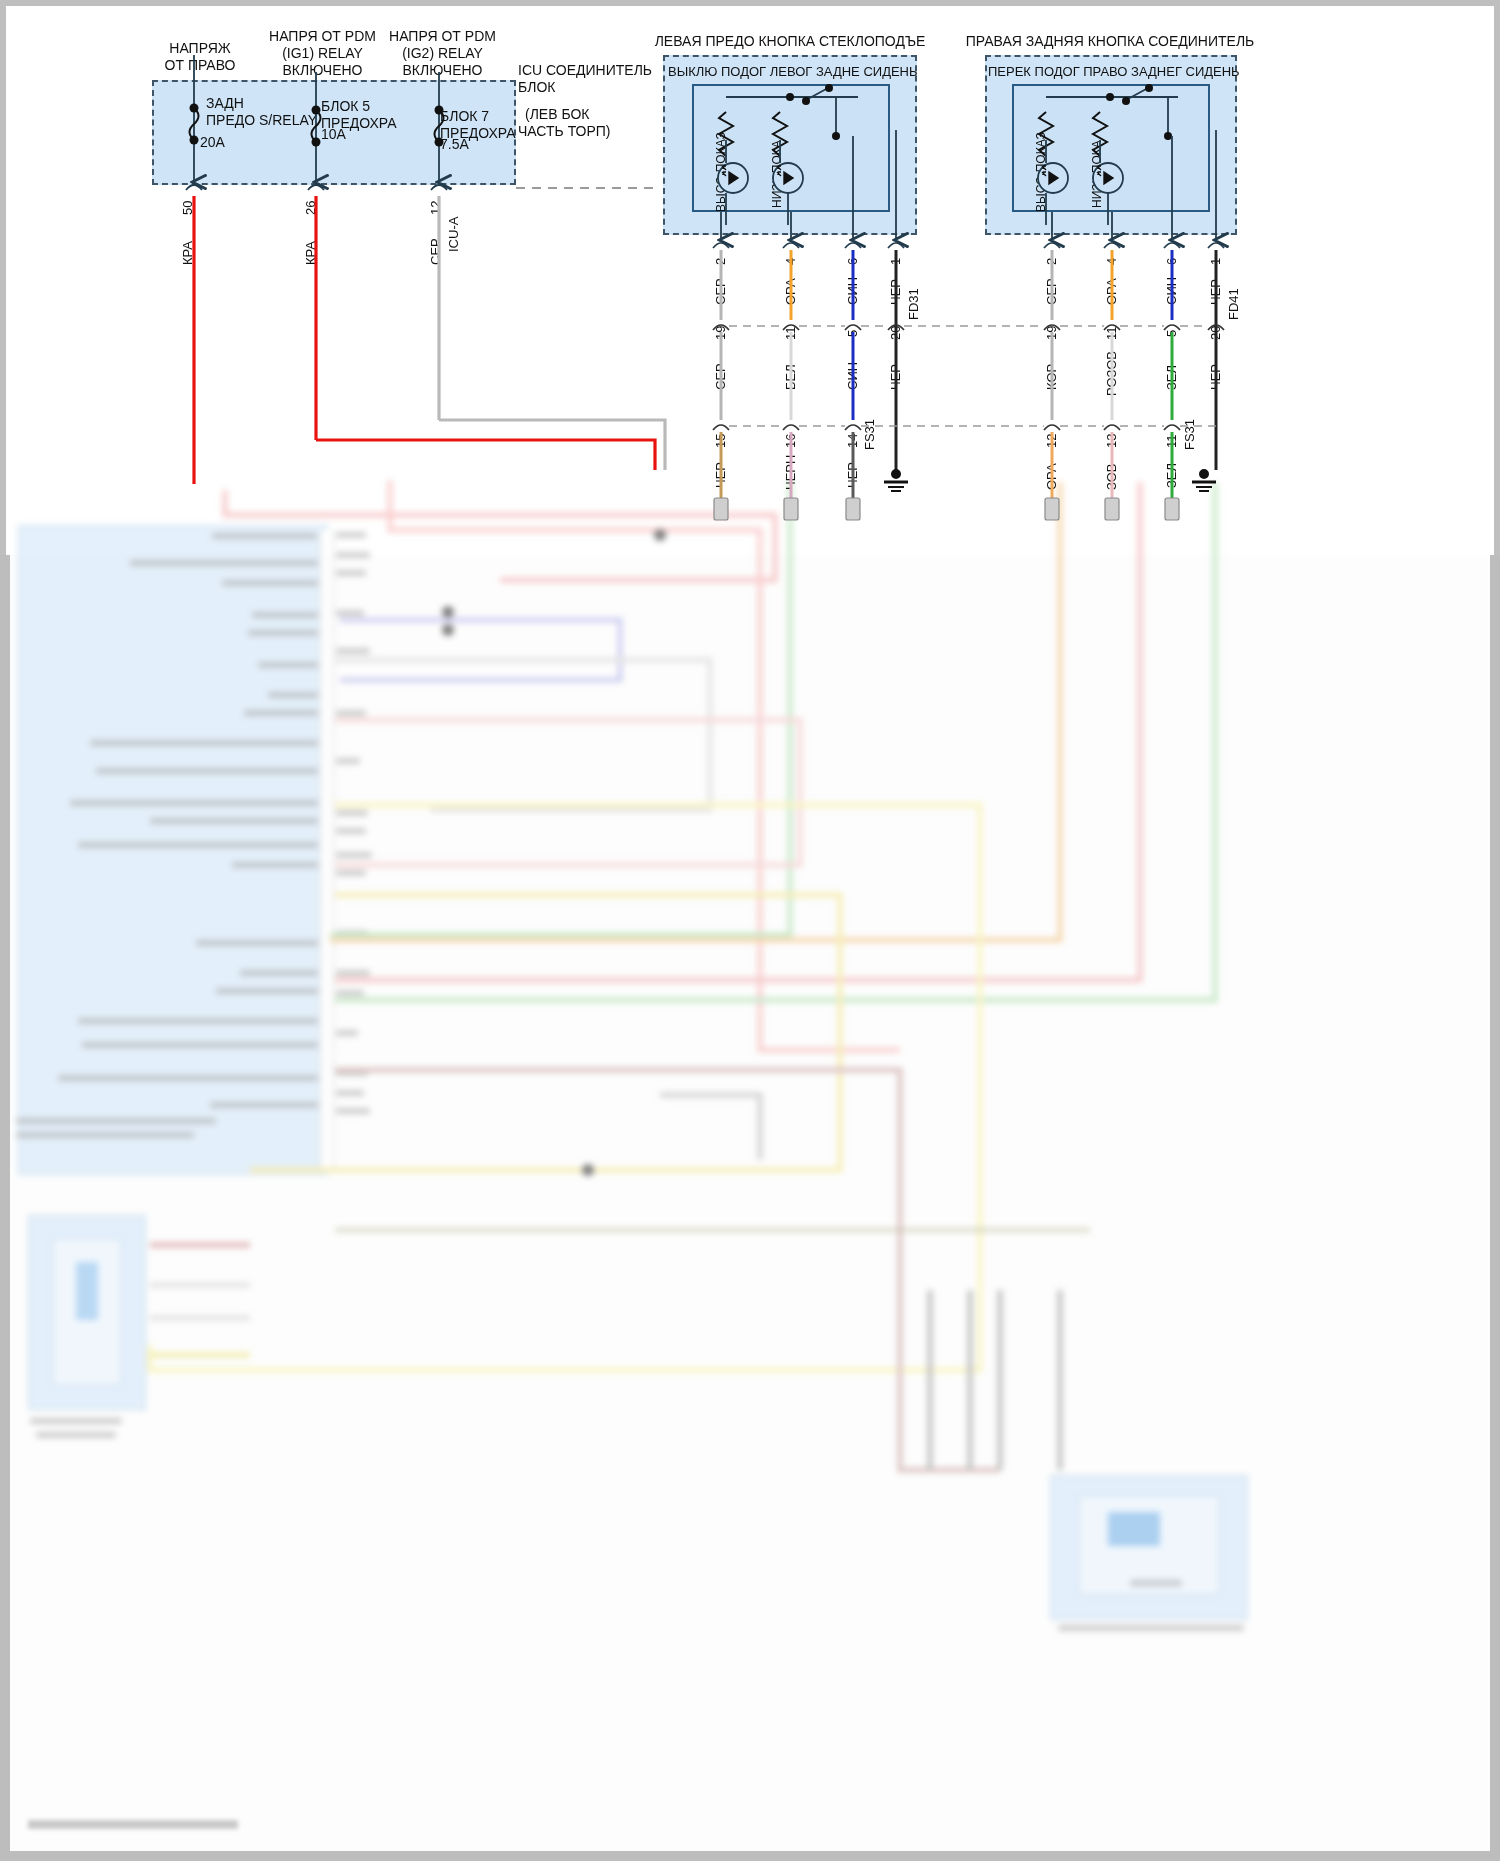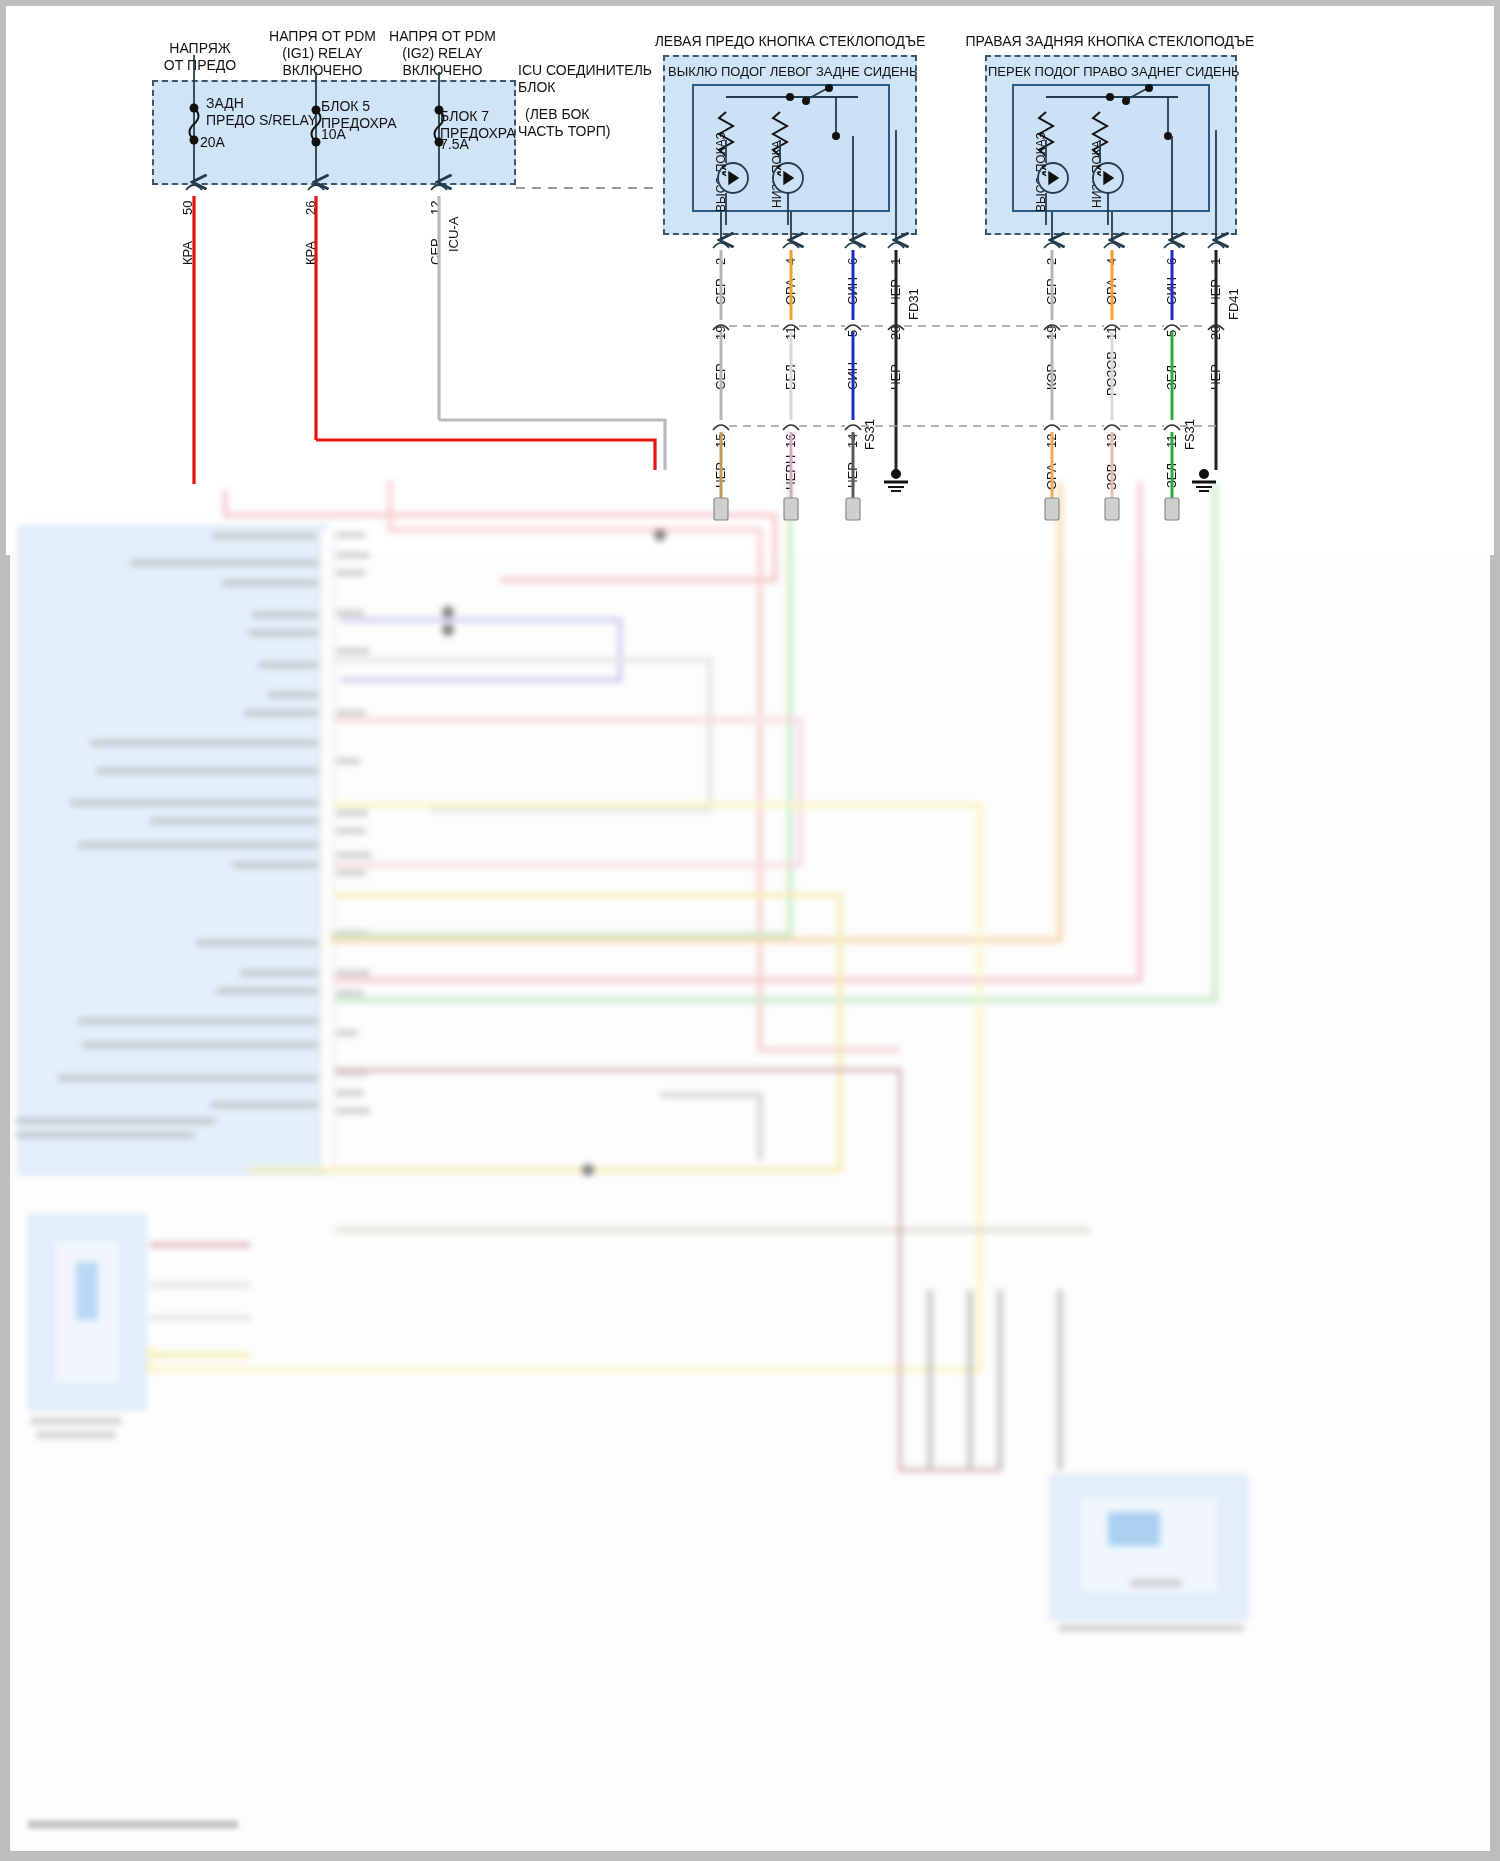--- a/index.html
+++ b/index.html
@@ -131,21 +131,21 @@
         <circle cx="660" cy="65" r="6"></circle>
         <circle cx="448" cy="142" r="6"></circle>
         <circle cx="448" cy="160" r="6"></circle>
         <circle cx="588" cy="700" r="6"></circle>
       </g>
     </svg>
   </div>
   <div class="footer"></div>
 
   <div class="lbl c" style="left:135px;top:40px;width:130px;font-size:14px;">НАПРЯЖ
-ОТ ПРЕДО</div>
+ОТ ПРАВО</div>
   <div class="lbl c" style="left:250px;top:28px;width:145px;font-size:14px;">НАПРЯ ОТ PDM
 (IG1) RELAY
 ВКЛЮЧЕНО</div>
   <div class="lbl c" style="left:370px;top:28px;width:145px;font-size:14px;">НАПРЯ ОТ PDM
 (IG2) RELAY
 ВКЛЮЧЕНО</div>
 
   <div class="blk dash-box" style="left:152px;top:80px;width:364px;height:105px;"></div>
 
   <div class="lbl" style="left:518px;top:62px;">ICU СОЕДИНИТЕЛЬ</div>
@@ -174,21 +174,21 @@
   <div class="vlbl" style="left:428px;top:265px;">СЕР</div>
   <div class="vlbl" style="left:446px;top:252px;">ICU-A</div>
 
   <div class="lbl c" style="left:640px;top:33px;width:300px;font-size:14px;">ЛЕВАЯ ПРЕДО КНОПКА СТЕКЛОПОДЪЕ</div>
   <div class="blk dash-box" style="left:663px;top:55px;width:254px;height:180px;"></div>
   <div class="lbl c" style="left:668px;top:63px;width:244px;font-size:13px;">ВЫКЛЮ ПОДОГ ЛЕВОГ ЗАДНЕ СИДЕНЬ</div>
   <div class="blk solid-box" style="left:692px;top:84px;width:198px;height:128px;"></div>
   <div class="vlbl2" style="left:714px;top:212px;font-size:12px;">ВЫСО ПОКАЗ</div>
   <div class="vlbl2" style="left:770px;top:208px;font-size:12px;">НИЗК ПОКА</div>
 
-  <div class="lbl c" style="left:950px;top:33px;width:320px;font-size:14px;">ПРАВАЯ ЗАДНЯЯ КНОПКА СТЕКЛОПОДЪЕ</div>
+  <div class="lbl c" style="left:950px;top:33px;width:320px;font-size:14px;">ПРАВАЯ ЗАДНЯЯ КНОПКА СОЕДИНИТЕЛЬ</div>
   <div class="blk dash-box" style="left:985px;top:55px;width:252px;height:180px;"></div>
   <div class="lbl c" style="left:988px;top:63px;width:246px;font-size:13px;">ПЕРЕК ПОДОГ ПРАВО ЗАДНЕГ СИДЕНЬ</div>
   <div class="blk solid-box" style="left:1012px;top:84px;width:198px;height:128px;"></div>
   <div class="vlbl2" style="left:1034px;top:212px;font-size:12px;">ВЫСО ПОКАЗ</div>
   <div class="vlbl2" style="left:1090px;top:208px;font-size:12px;">НИЗК ПОКА</div>
 
   <div class="vlbl" style="left:713px;top:265px;">2</div>
   <div class="vlbl" style="left:783px;top:265px;">4</div>
   <div class="vlbl" style="left:845px;top:265px;">6</div>
   <div class="vlbl" style="left:888px;top:265px;">1</div>

